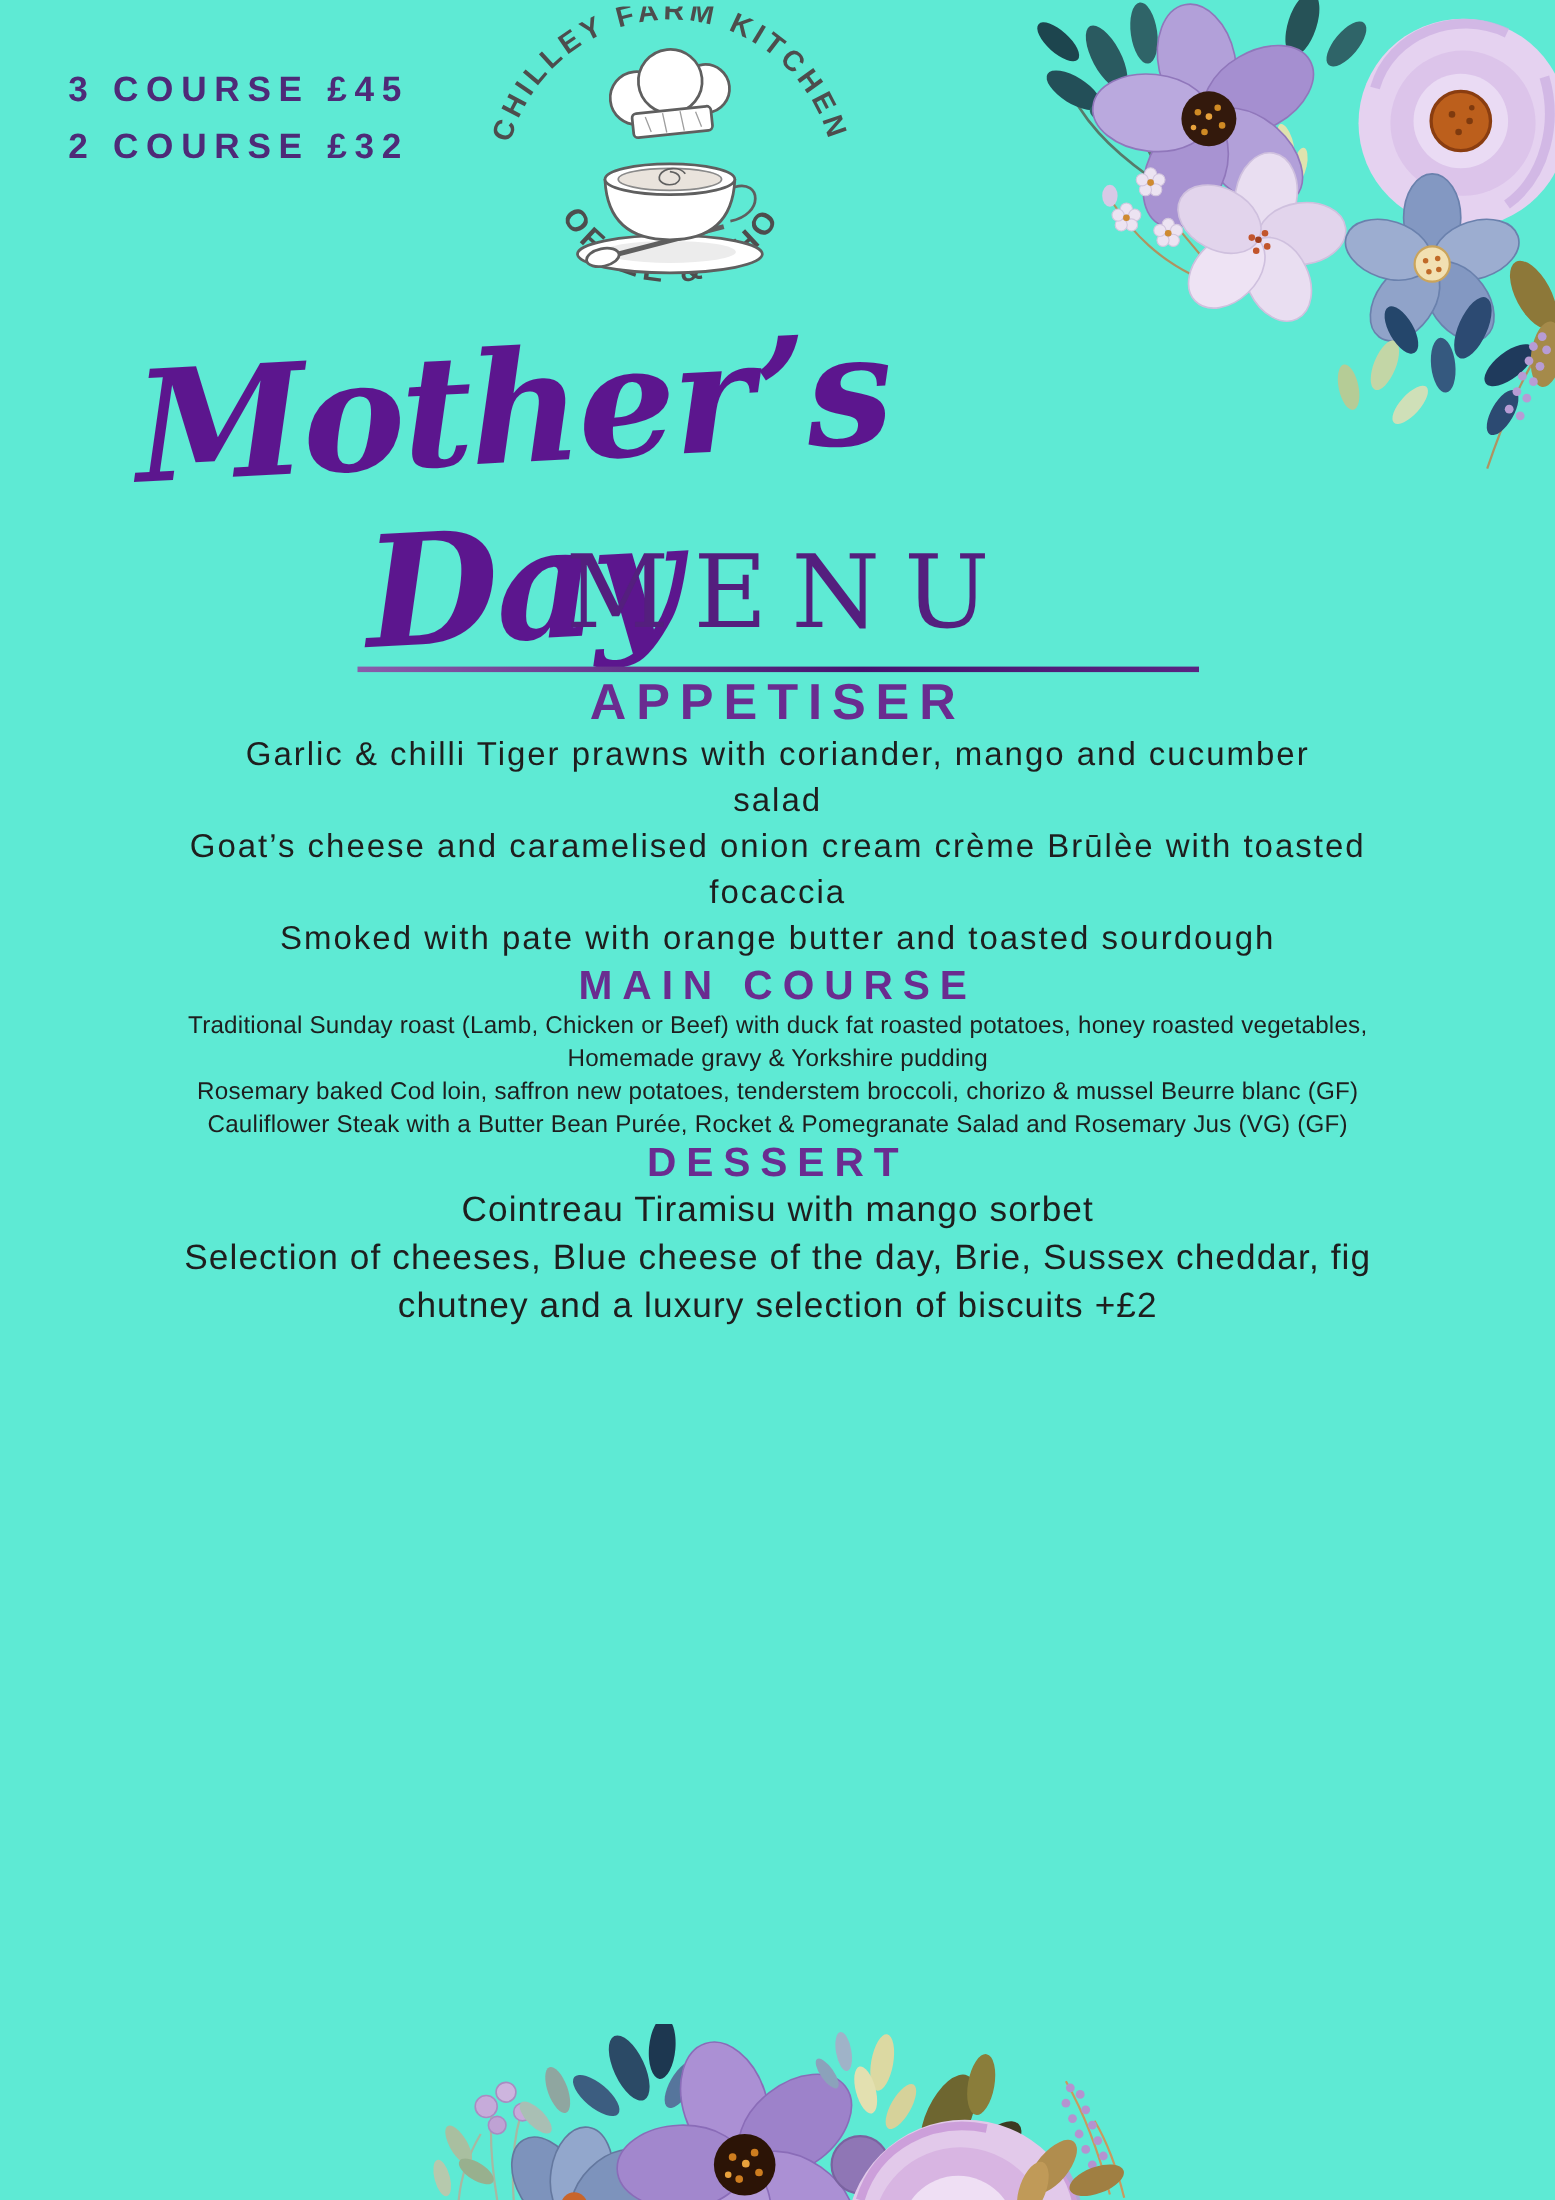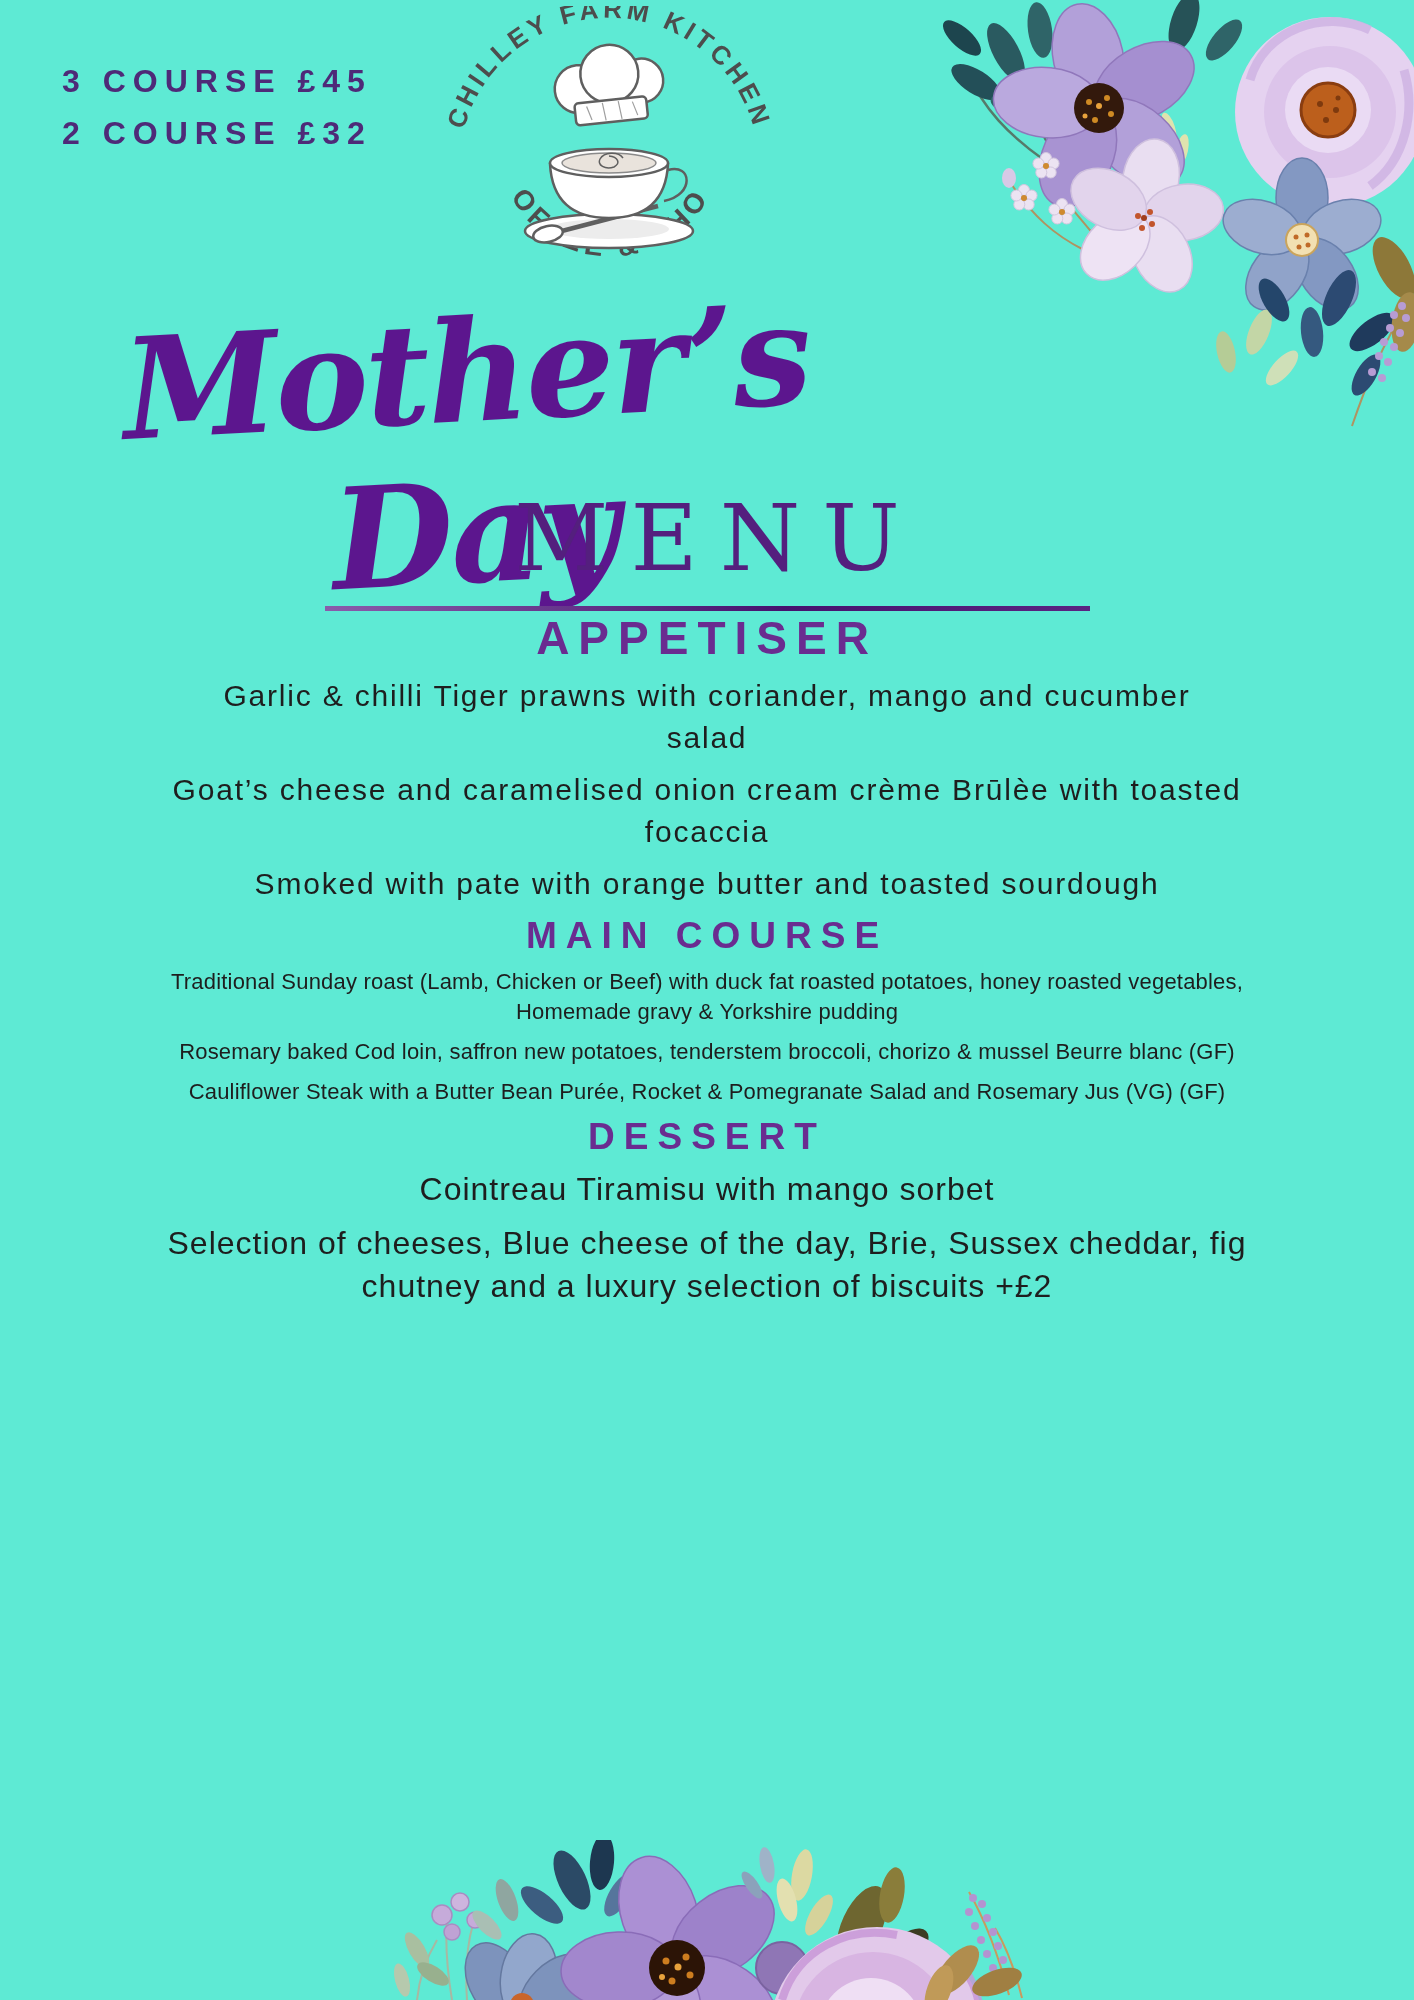--- a/index.html
+++ b/index.html
@@ -33,21 +33,21 @@
   .menu-word{margin:0;font-family:"DejaVu Serif",serif;font-weight:500;font-size:92px;
     line-height:1.15;letter-spacing:22px;text-indent:22px;color:#541f7e;text-align:center;}
   .underline{width:765px;height:5px;margin:14px auto 0;
     background:linear-gradient(90deg,#8a5cab,#45126e 60%,#5a2482);border:none;}
 
   
   h3.heading{margin:0;font-weight:bold;color:#6a2c90;}
   .h-app{font-size:46px;letter-spacing:9px;margin-top:60px;}
   .h-main{font-size:37px;letter-spacing:9px;margin-top:44px;}
   .h-des{font-size:37px;letter-spacing:9px;margin-top:18px;}
-  p.item{margin:10px auto;}
+  p.item{margin:0 auto;}
   .app p.item{font-size:30px;letter-spacing:1.8px;line-height:1.4;}
   .main p.item{font-size:22px;letter-spacing:0.2px;line-height:1.36;}
   .des p.item{font-size:32px;letter-spacing:1px;line-height:1.36;}
   .a1{max-width:1000px;margin-top:20px;}
   .a2{max-width:1120px;margin-top:26px;}
   .a3{max-width:1150px;margin-top:36px;}
   .m1{max-width:1170px;margin-top:18px;}
   .m2{max-width:1100px;margin-top:26px;}
   .m3{max-width:1210px;margin-top:32px;}
   .d1{max-width:1100px;margin-top:26px;}

